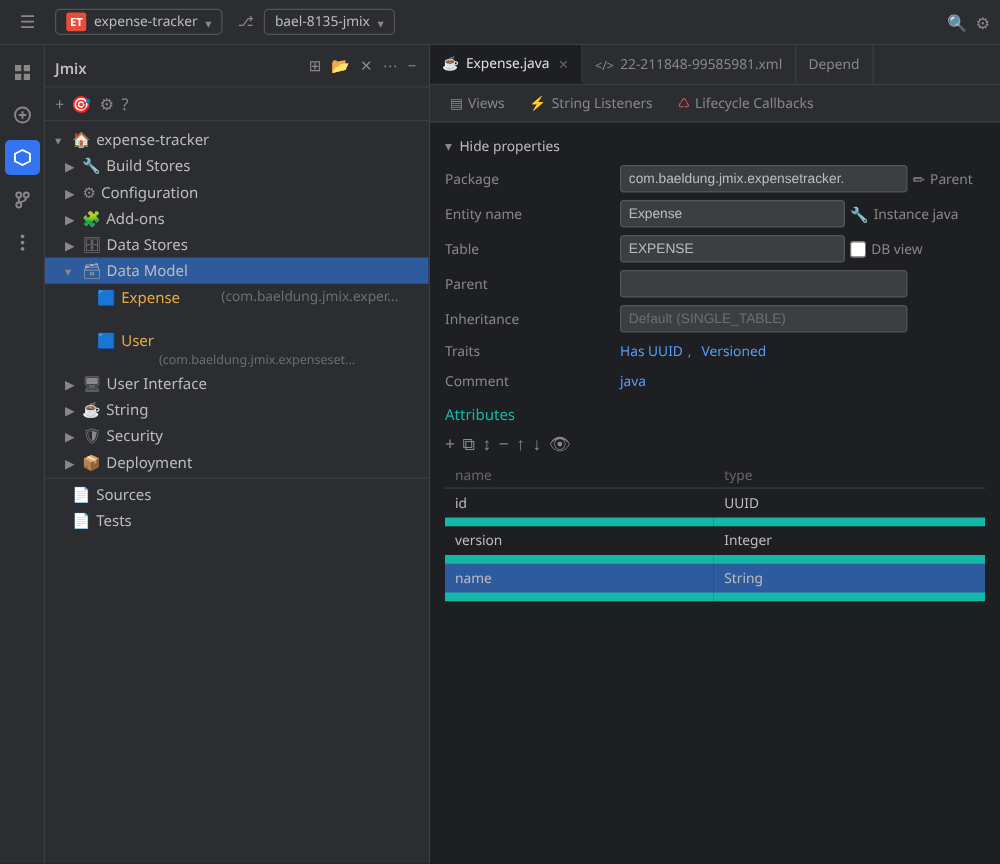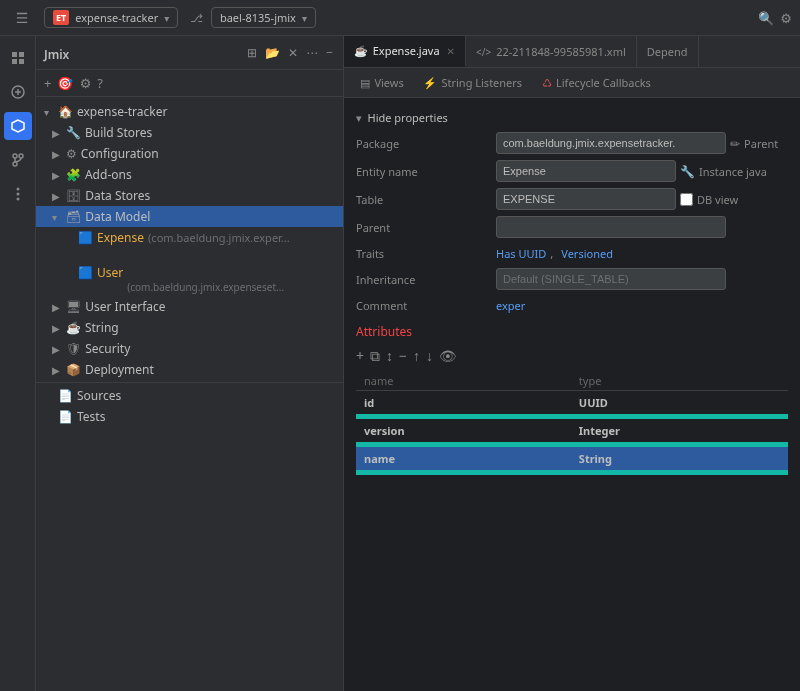--- a/index.html
+++ b/index.html
@@ -278,21 +278,21 @@
     }
     .prop-link.has-uuid { color: #589df6; }
     .prop-link.versioned { color: #589df6; }
 
     
     .attributes-section {
       padding: 6px 12px;
     }
     .attributes-header {
       font-size: 12px;
-      color: #ef4444;
+      color: #14b8a6;
       margin-bottom: 6px;
     }
     .attr-toolbar {
       display: flex;
       align-items: center;
       gap: 6px;
       margin-bottom: 6px;
     }
     .attr-tool-btn {
       color: #888;
@@ -309,22 +309,21 @@
       color: #666;
       font-size: 11px;
       font-weight: normal;
       padding: 2px 8px;
       border-bottom: 1px solid #3c3f41;
     }
     .attr-table td {
       padding: 4px 8px;
       font-size: 11px;
       color: #bcbcbc;
-      border-bottom: 5px solid #14b8a6;
-      font-weight: bold;
+      border-bottom: 7px solid #14b8a6;
     }
     .attr-table tr.selected td { background: #2d5b9e; }
 
     
     ::-webkit-scrollbar { width: 6px; height: 6px; }
     ::-webkit-scrollbar-track { background: #2b2d30; }
     ::-webkit-scrollbar-thumb { background: #555; border-radius: 3px; }
 
     .divider-line {
       height: 1px;
@@ -448,21 +447,21 @@
       <div class="tree-item indent-1 selected">
         <span class="arrow">▾</span>
         <span style="color:#aaa;">🗃</span>
         <span>Data Model</span>
       </div>
 
       <div class="tree-item indent-2">
         <span class="arrow" style="visibility:hidden;">▶</span>
         <span style="color:#4e9edd;">🟦</span>
         <span style="color:#e8ab3e;">Expense</span>
-        <span style="color:#6b6f73; font-size:11px;"> (com.baeldung.jmix.exper...</span>
+        <span style="color:#6b6f73; font-size:11px;margin-left:29px;"> (com.baeldung.jmix.exper...</span>
       </div>
 
       <div class="tree-item indent-2">
         <span class="arrow" style="visibility:hidden;">▶</span>
         <span style="color:#4e9edd;">🟦</span>
         <span style="color:#e8ab3e;">User</span>
         <span style="color:#6b6f73; font-size:10px;margin-top:30px;"> (com.baeldung.jmix.expenseset...</span>
       </div>
 
       <div class="tree-item indent-1">
@@ -574,39 +573,39 @@
       </div>
 
       <div class="prop-row">
         <span class="prop-label">Parent</span>
         <div class="prop-value">
           <input class="prop-input prop-input-wide" type="text" style="">
         </div>
       </div>
 
       <div class="prop-row">
+        <span class="prop-label">Inheritance</span>
+        <div class="prop-value">
+          <input class="prop-input prop-input-wide" type="text" style="color: rgb(107, 111, 115);" value="Default (SINGLE_TABLE)">
+        </div>
+      </div>
+
+      <div class="prop-row">
         <span class="prop-label">Traits</span>
         <div class="prop-value">
           <span class="prop-link has-uuid">Has UUID</span>
           <span class="prop-text">,</span>
           <span class="prop-link versioned" style="margin-left:4px;">Versioned</span>
         </div>
       </div>
 
       <div class="prop-row">
-        <span class="prop-label">Inheritance</span>
-        <div class="prop-value">
-          <input class="prop-input prop-input-wide" type="text" style="color: rgb(107, 111, 115);" value="Default (SINGLE_TABLE)">
-        </div>
-      </div>
-
-      <div class="prop-row">
         <span class="prop-label">Comment</span>
         <div class="prop-value">
-          <span class="prop-link">exper</span>
+          <span class="prop-link">java</span>
         </div>
       </div>
 
       <div class="attributes-section">
         <div class="attributes-header">Attributes</div>
         <div class="attr-toolbar">
           <span class="attr-tool-btn">+</span>
           <span class="attr-tool-btn">⧉</span>
           <span class="attr-tool-btn">↕</span>
           <span class="attr-tool-btn">−</span>

